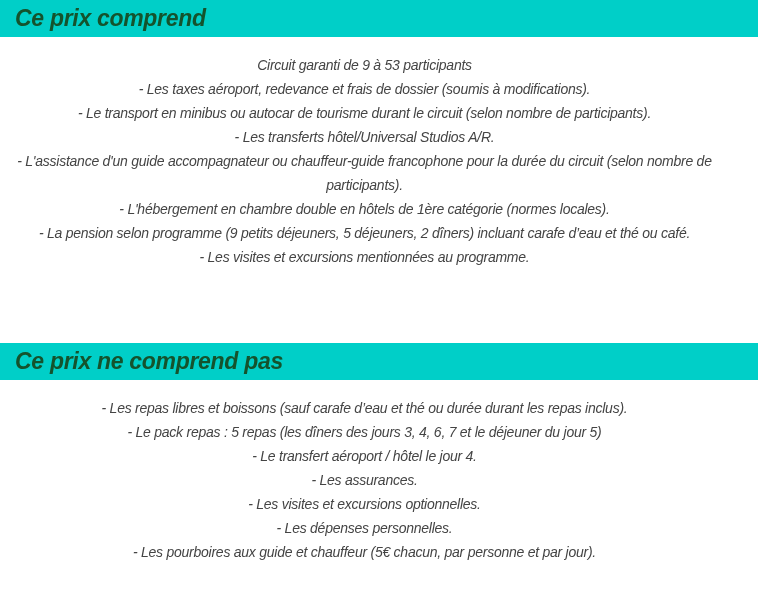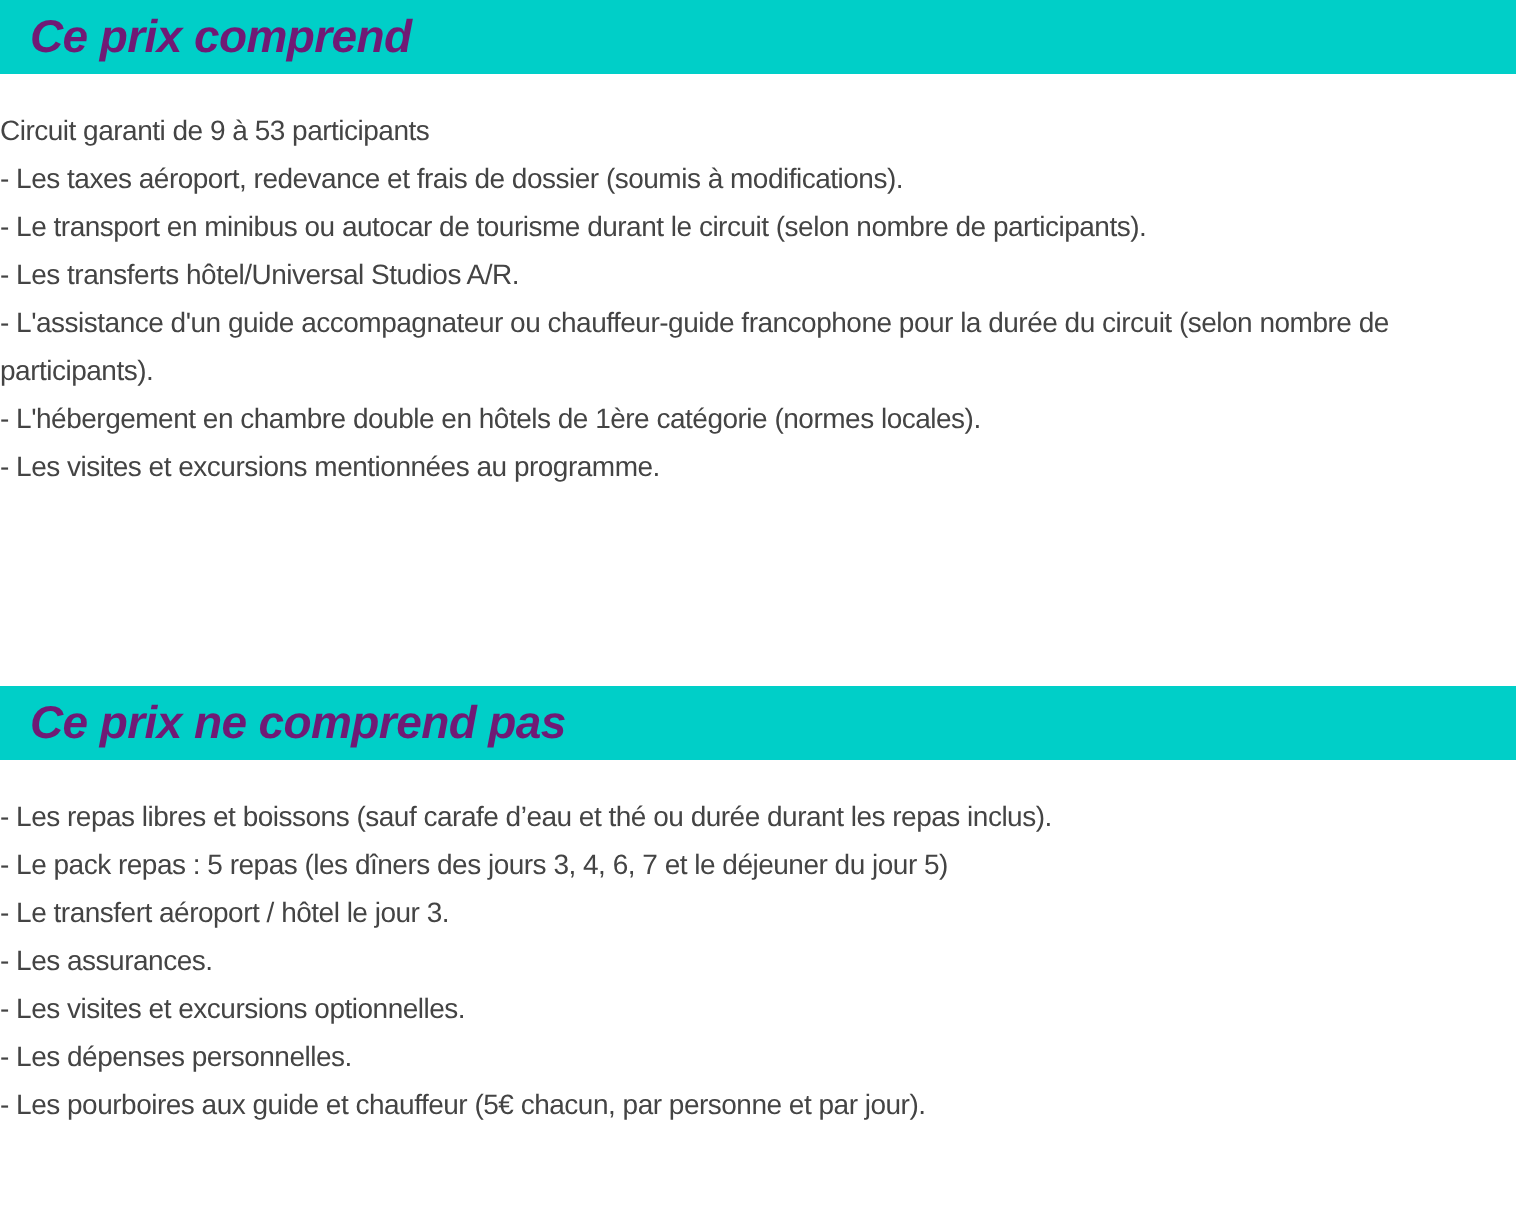--- a/index.html
+++ b/index.html
@@ -13,42 +13,44 @@
       overflow: hidden;
       position: relative;
       font-family: "Liberation Sans", "DejaVu Sans", sans-serif;
     }
     .banner {
       position: absolute;
       left: 0;
       width: 758px;
       height: 37px;
       background: #00CFC8;
-      color: #701a75;
+      color: #14532d;
       font-style: italic;
       font-weight: bold;
       font-size: 23px;
       line-height: 37px;
       padding-left: 15px;
       box-sizing: border-box;
       letter-spacing: -0.3px;
     }
     .banner-1 { top: 0; }
     .banner-2 { top: 343px; }
     .list {
       position: absolute;
       left: 0;
       width: 729px;
       margin: 0;
       padding: 0;
       list-style: none;
       color: #444444;
+      font-style: italic;
       font-size: 14px;
       line-height: 24px;
       letter-spacing: -0.25px;
+      text-align: center;
     }
     .list-1 { top: 53px; }
     .list-2 { top: 396px; }
     .list li {
       margin: 0;
       padding: 0;
       white-space: normal;
     }
   </style>
 </head>
@@ -56,26 +58,27 @@
 
 <div class="banner banner-1">Ce prix comprend</div>
 
 <ul class="list list-1">
   <li>Circuit garanti de 9 à 53 participants</li>
   <li>- Les taxes aéroport, redevance et frais de dossier (soumis à modifications).</li>
   <li>- Le transport en minibus ou autocar de tourisme durant le circuit (selon nombre de participants).</li>
   <li>- Les transferts hôtel/Universal Studios A/R.</li>
   <li>- L'assistance d'un guide accompagnateur ou chauffeur-guide francophone pour la durée du circuit (selon nombre de participants).</li>
   <li>- L'hébergement en chambre double en hôtels de 1ère catégorie (normes locales).</li>
+  <li>- La pension selon programme (9 petits déjeuners, 5 déjeuners, 2 dîners) incluant carafe d’eau et thé ou café.</li>
   <li>- Les visites et excursions mentionnées au programme.</li>
 </ul>
 
 <div class="banner banner-2">Ce prix ne comprend pas</div>
 
 <ul class="list list-2">
   <li>- Les repas libres et boissons (sauf carafe d’eau et thé ou durée durant les repas inclus).</li>
   <li>- Le pack repas : 5 repas (les dîners des jours 3, 4, 6, 7 et le déjeuner du jour 5)</li>
-  <li>- Le transfert aéroport / hôtel le jour 3.</li>
+  <li>- Le transfert aéroport / hôtel le jour 4.</li>
   <li>- Les assurances.</li>
   <li>- Les visites et excursions optionnelles.</li>
   <li>- Les dépenses personnelles.</li>
   <li>- Les pourboires aux guide et chauffeur (5€ chacun, par personne et par jour).</li>
 </ul>
 
 </body></html>

